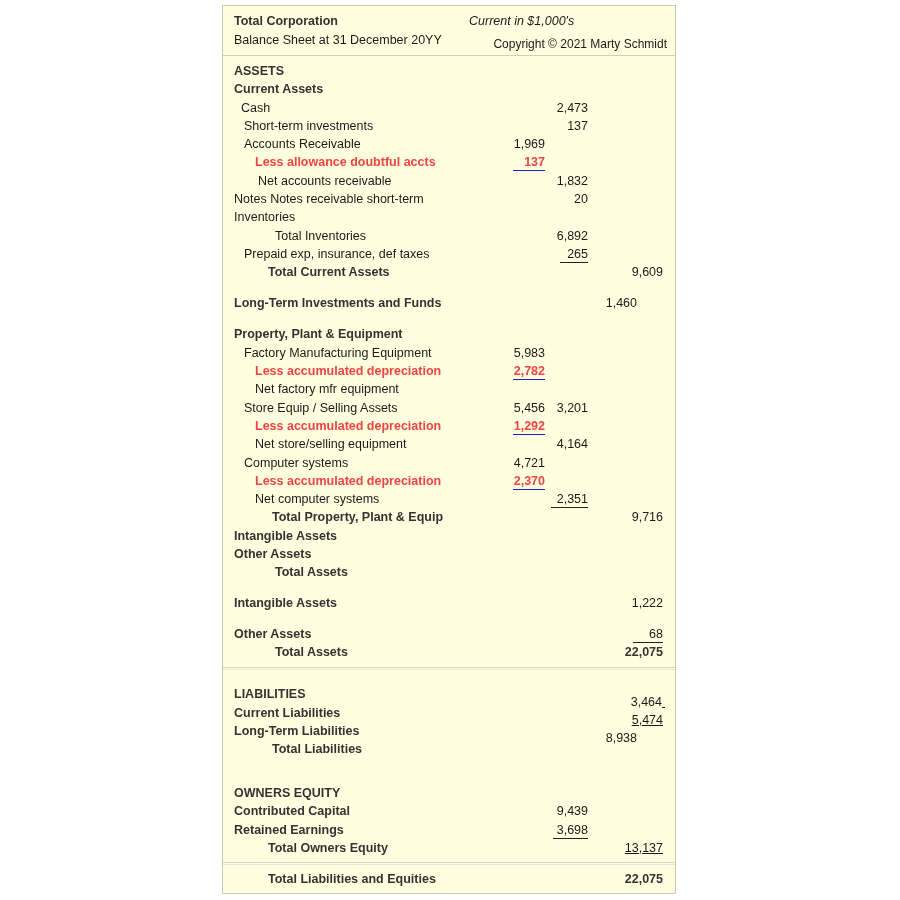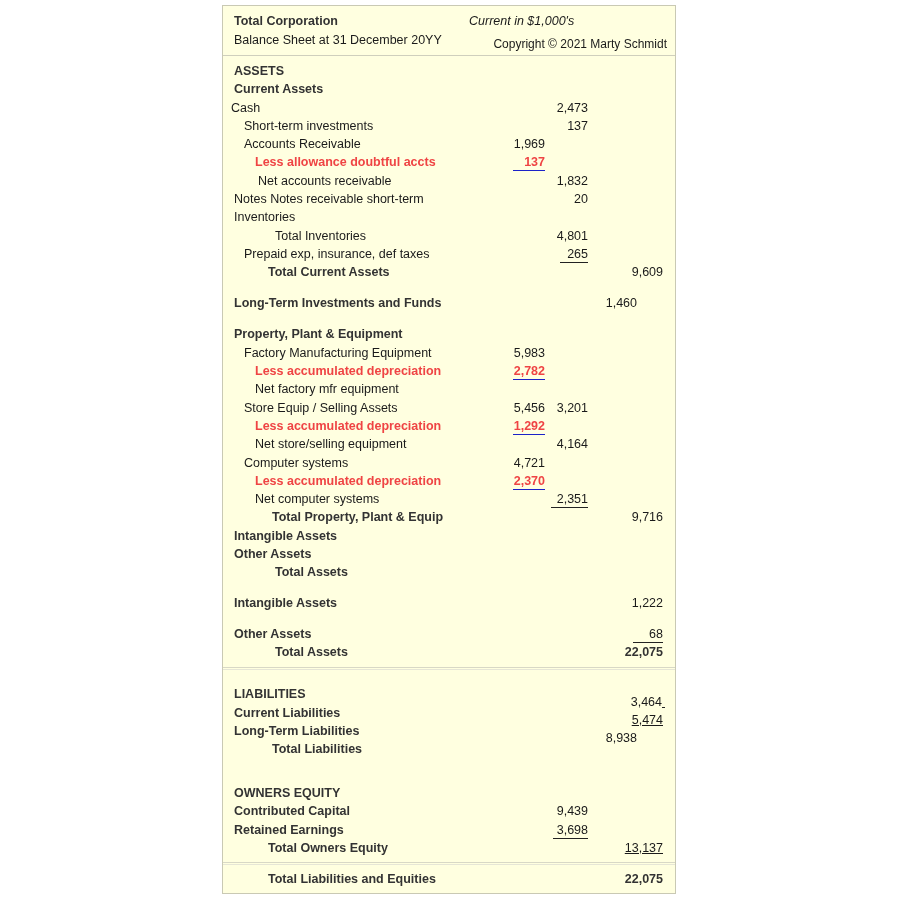--- a/index.html
+++ b/index.html
@@ -29,42 +29,42 @@
 
   <div class="t b" style="left:11px;top:8px;">Total Corporation</div>
   <div class="t" style="left:11px;top:27px;">Balance Sheet at 31 December 20YY</div>
   <div class="t it" style="left:246px;top:8px;">Current in $1,000's</div>
   <div class="t" style="right:8px;top:31px;font-size:12px;">Copyright © 2021 Marty Schmidt</div>
   <div class="hr" style="top:49px;"></div>
 
   <div class="t b" style="left:11px;top:58px;">ASSETS</div>
   <div class="t b" style="left:11px;top:76px;">Current Assets</div>
 
-  <div class="t" style="left:8px;top:95px;">Cash</div>
+  <div class="t" style="left:18px;top:95px;">Cash</div>
   <div class="t num col2" style="top:95px;">2,473</div>
 
   <div class="t" style="left:21px;top:113px;">Short-term investments</div>
   <div class="t num col2" style="top:113px;">137</div>
 
   <div class="t" style="left:21px;top:131px;">Accounts Receivable</div>
   <div class="t num col1" style="top:131px;">1,969</div>
 
   <div class="t blue" style="left:32px;top:149px;">Less allowance doubtful accts</div>
   <div class="t blue num col1 ulb" style="top:149px;width:32px;">137</div>
 
   <div class="t" style="left:35px;top:168px;">Net accounts receivable</div>
   <div class="t num col2" style="top:168px;">1,832</div>
 
   <div class="t" style="left:11px;top:186px;">Notes Notes receivable short-term</div>
   <div class="t num col2" style="top:186px;">20</div>
 
   <div class="t" style="left:11px;top:204px;">Inventories</div>
 
   <div class="t" style="left:52px;top:223px;">Total Inventories</div>
-  <div class="t num col2" style="top:223px;">4,801</div>
+  <div class="t num col2" style="top:223px;">6,892</div>
 
   <div class="t" style="left:21px;top:241px;">Prepaid exp, insurance, def taxes</div>
   <div class="t num col2 ul" style="top:241px;width:28px;">265</div>
 
   <div class="t b" style="left:45px;top:259px;">Total Current Assets</div>
   <div class="t num col3" style="top:259px;">9,609</div>
 
   <div class="t b" style="left:11px;top:290px;">Long-Term Investments and Funds</div>
   <div class="t num col25" style="top:290px;">1,460</div>
 

